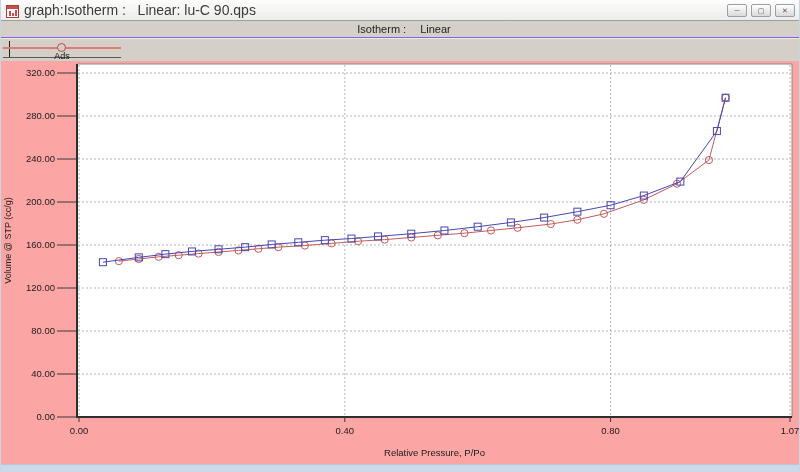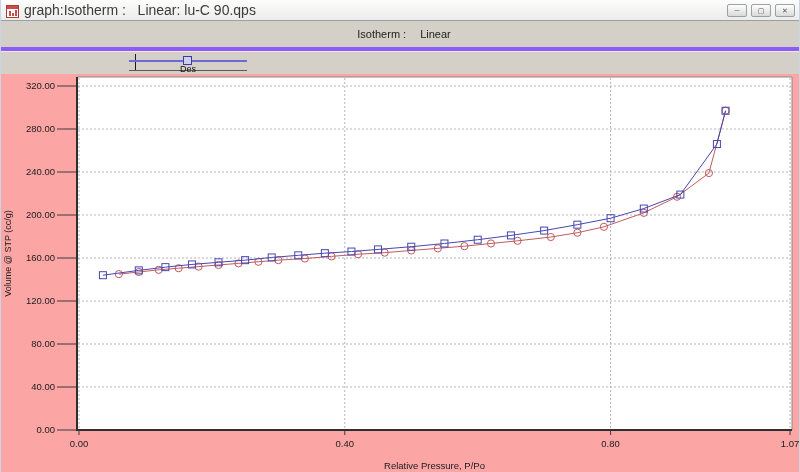--- a/index.html
+++ b/index.html
@@ -22,22 +22,22 @@
   .title-text{font-size:14px;color:#3c3c3c;white-space:pre;}
   .win-buttons{margin-left:auto;display:flex;gap:4px;align-items:center;}
   .win-btn{
     width:20px;height:13px;display:flex;align-items:center;justify-content:center;
     background:linear-gradient(#ffffff,#d9d9d9);
     border:1px solid #9aa0a6;border-radius:2px;
     font-size:7px;color:#555;line-height:1;cursor:default;
   }
   
   .toolbar{
-    height:30px;background:#d4d0c8;
-    border-bottom:4px solid #8b5cf6;
+    height:17px;background:#d4d0c8;
+    border-bottom:1px solid #8b5cf6;
     display:flex;align-items:center;justify-content:center;
     font-size:11px;color:#222;padding-left:8px;
   }
   .toolbar .tb-val{margin-left:14px;}
   
   .legend-row{height:23px;position:relative;background:#d4d0c8;border-top:1px solid #eceae6;}
   .legend-entry{position:absolute;top:0;height:23px;width:118px;}
   .legend-entry.ads{left:2px;}
   .legend-entry.des{left:128px;}
   .lg-tick{position:absolute;left:6px;top:2px;width:1px;height:17px;background:#1a1a1a;}
@@ -80,25 +80,25 @@
       <span class="win-btn">✕</span>
     </span>
   </div>
 
   <div class="toolbar">
     <span>Isotherm :</span>
     <span class="tb-val">Linear</span>
   </div>
 
   <div class="legend-row">
-    <div class="legend-entry des">
+    <div class="legend-entry ads">
       <span class="lg-tick"></span>
       <span class="lg-line"></span>
       <span class="lg-marker"></span>
-      <span class="lg-label">Des</span>
+      <span class="lg-label">Ads</span>
       <span class="lg-base"></span>
     </div>
   </div>
 
   <div class="chart-area">
     <svg id="chart-svg" width="800" height="403" viewBox="0 0 800 403">
         <rect x="76" y="3" width="715" height="353" fill="#ffffff"></rect>
         <g stroke="#b5b5b5" stroke-width="1" stroke-dasharray="2 2">
           <line x1="77" y1="12" x2="790" y2="12"></line>
           <line x1="77" y1="55" x2="790" y2="55"></line>

